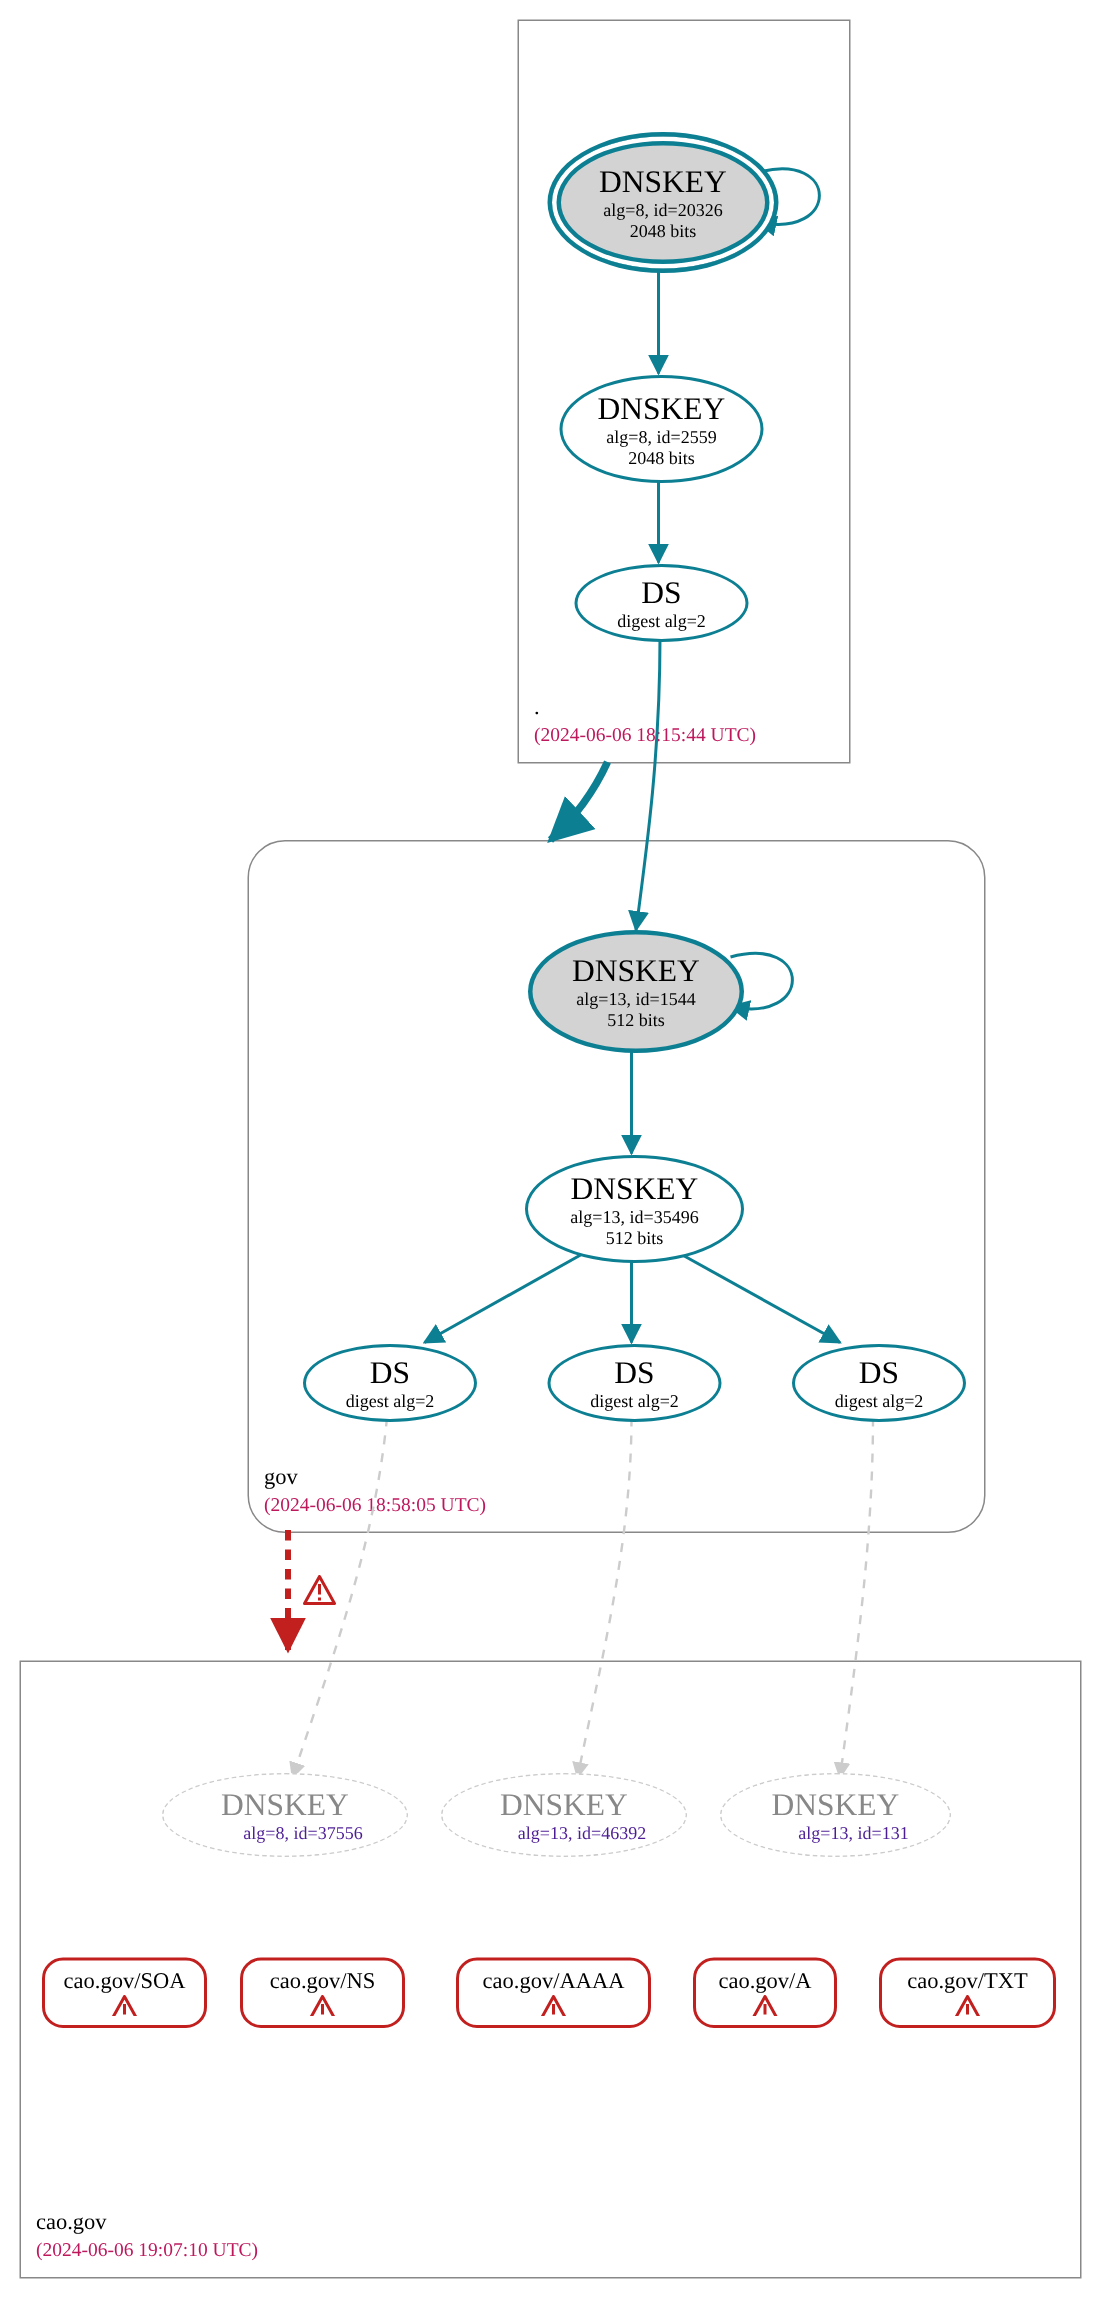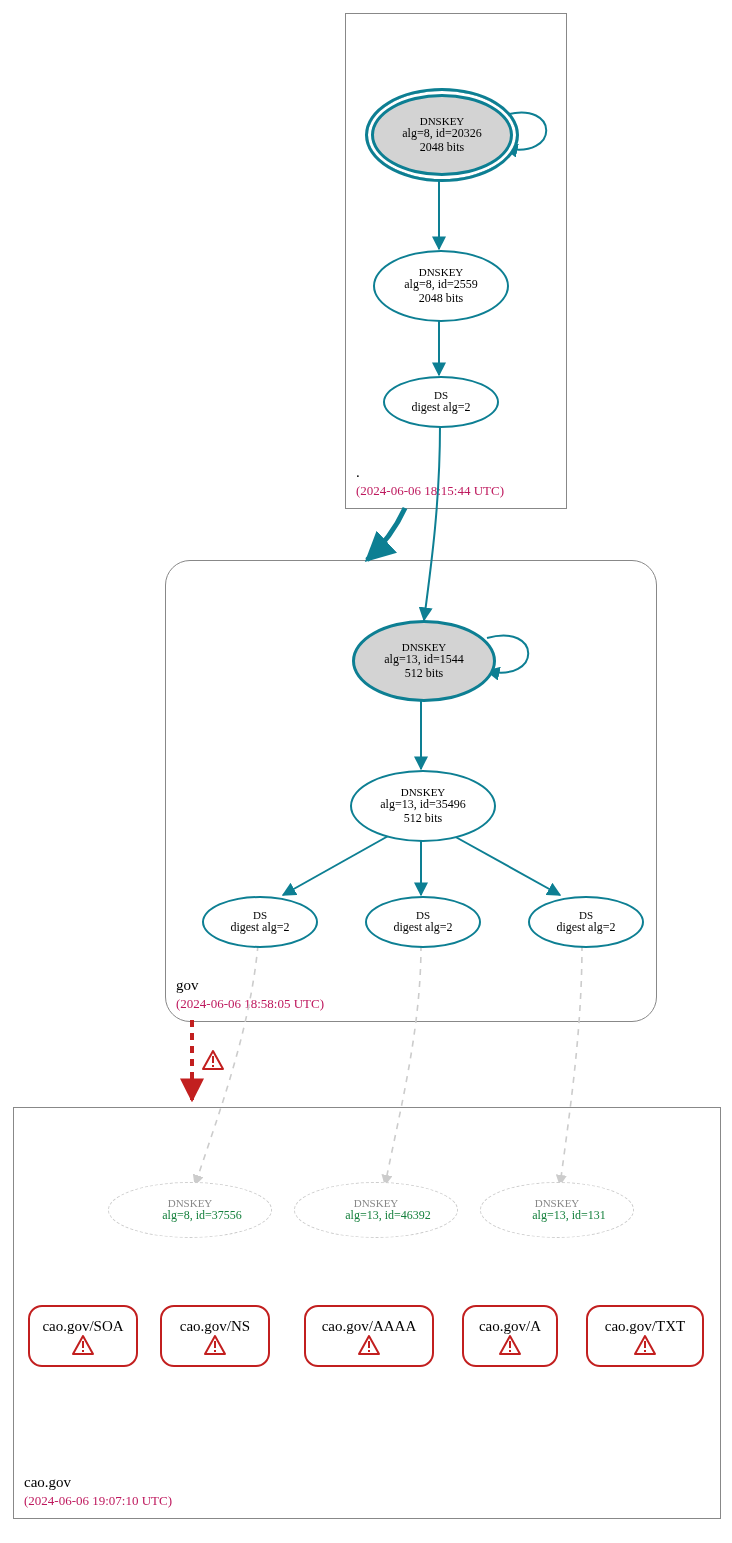--- a/index.html
+++ b/index.html
@@ -26,48 +26,48 @@
   }
   .zone-label .ts {
     font-size: 13px;
     color: #be185d;
   }
   .node {
     position: absolute;
     text-align: center;
   }
   .node .title {
-    font-size: 11px;
+    font-size: 21px;
     color: #000;
   }
   .node .sub {
     font-size: 12px;
     color: #000000;
     line-height: 1.15;
   }
   .node-faded .title { color: #888; }
-  .node-faded .sub { color: #15803d; margin-left: 24px; }
+  .node-faded .sub { color: #4c1d95; margin-left: 24px; }
 
   .ellipse {
     border-radius: 50%;
     display: flex;
     flex-direction: column;
     justify-content: center;
     align-items: center;
   }
   .rr-node {
     border: 2px solid #c21f1f;
     border-radius: 14px;
     background: #fff;
     display: flex;
     flex-direction: column;
     justify-content: center;
     align-items: center;
     padding: 6px 4px;
-    height: 62px;
+    height: 47px;
     box-sizing: border-box;
   }
   .rr-node .title { font-size: 15px; }
 
   svg.edges {
     position: absolute;
     left: 0;
     top: 0;
     pointer-events: none;
   }

